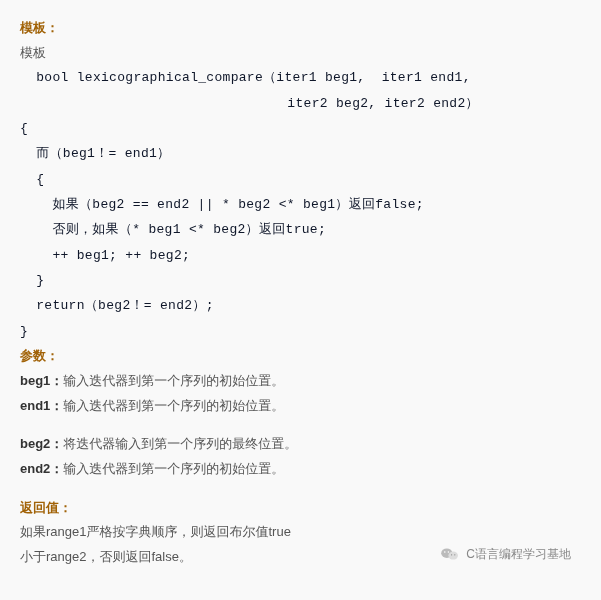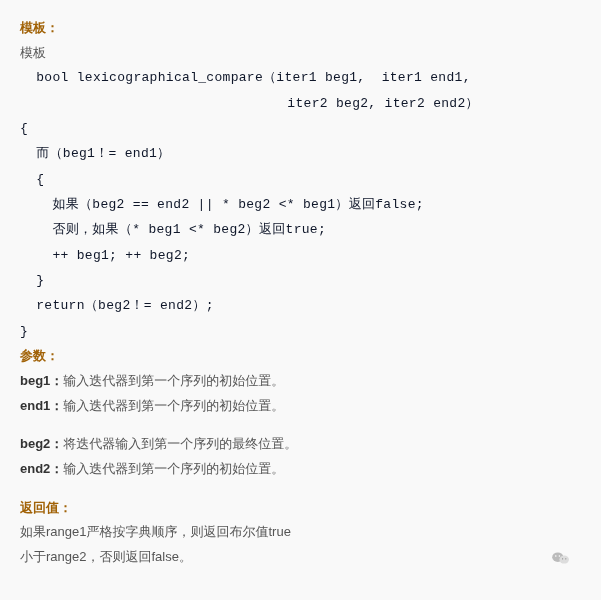--- a/index.html
+++ b/index.html
@@ -101,13 +101,14 @@
   <span class="wx-icon">
     <svg viewBox="0 0 24 20" width="20" height="16">
       <ellipse cx="8" cy="9" rx="7" ry="6" fill="#bbb"></ellipse>
       <ellipse cx="16" cy="12" rx="6" ry="5" fill="#ddd"></ellipse>
       <circle cx="5.5" cy="7.5" r="1" fill="#fff"></circle>
       <circle cx="10" cy="7.5" r="1" fill="#fff"></circle>
       <circle cx="14" cy="11" r="0.8" fill="#888"></circle>
       <circle cx="18" cy="11" r="0.8" fill="#888"></circle>
     </svg>
   </span>
+  <span>C语言编程学习基地</span>
 </div>
 
 </body></html>

